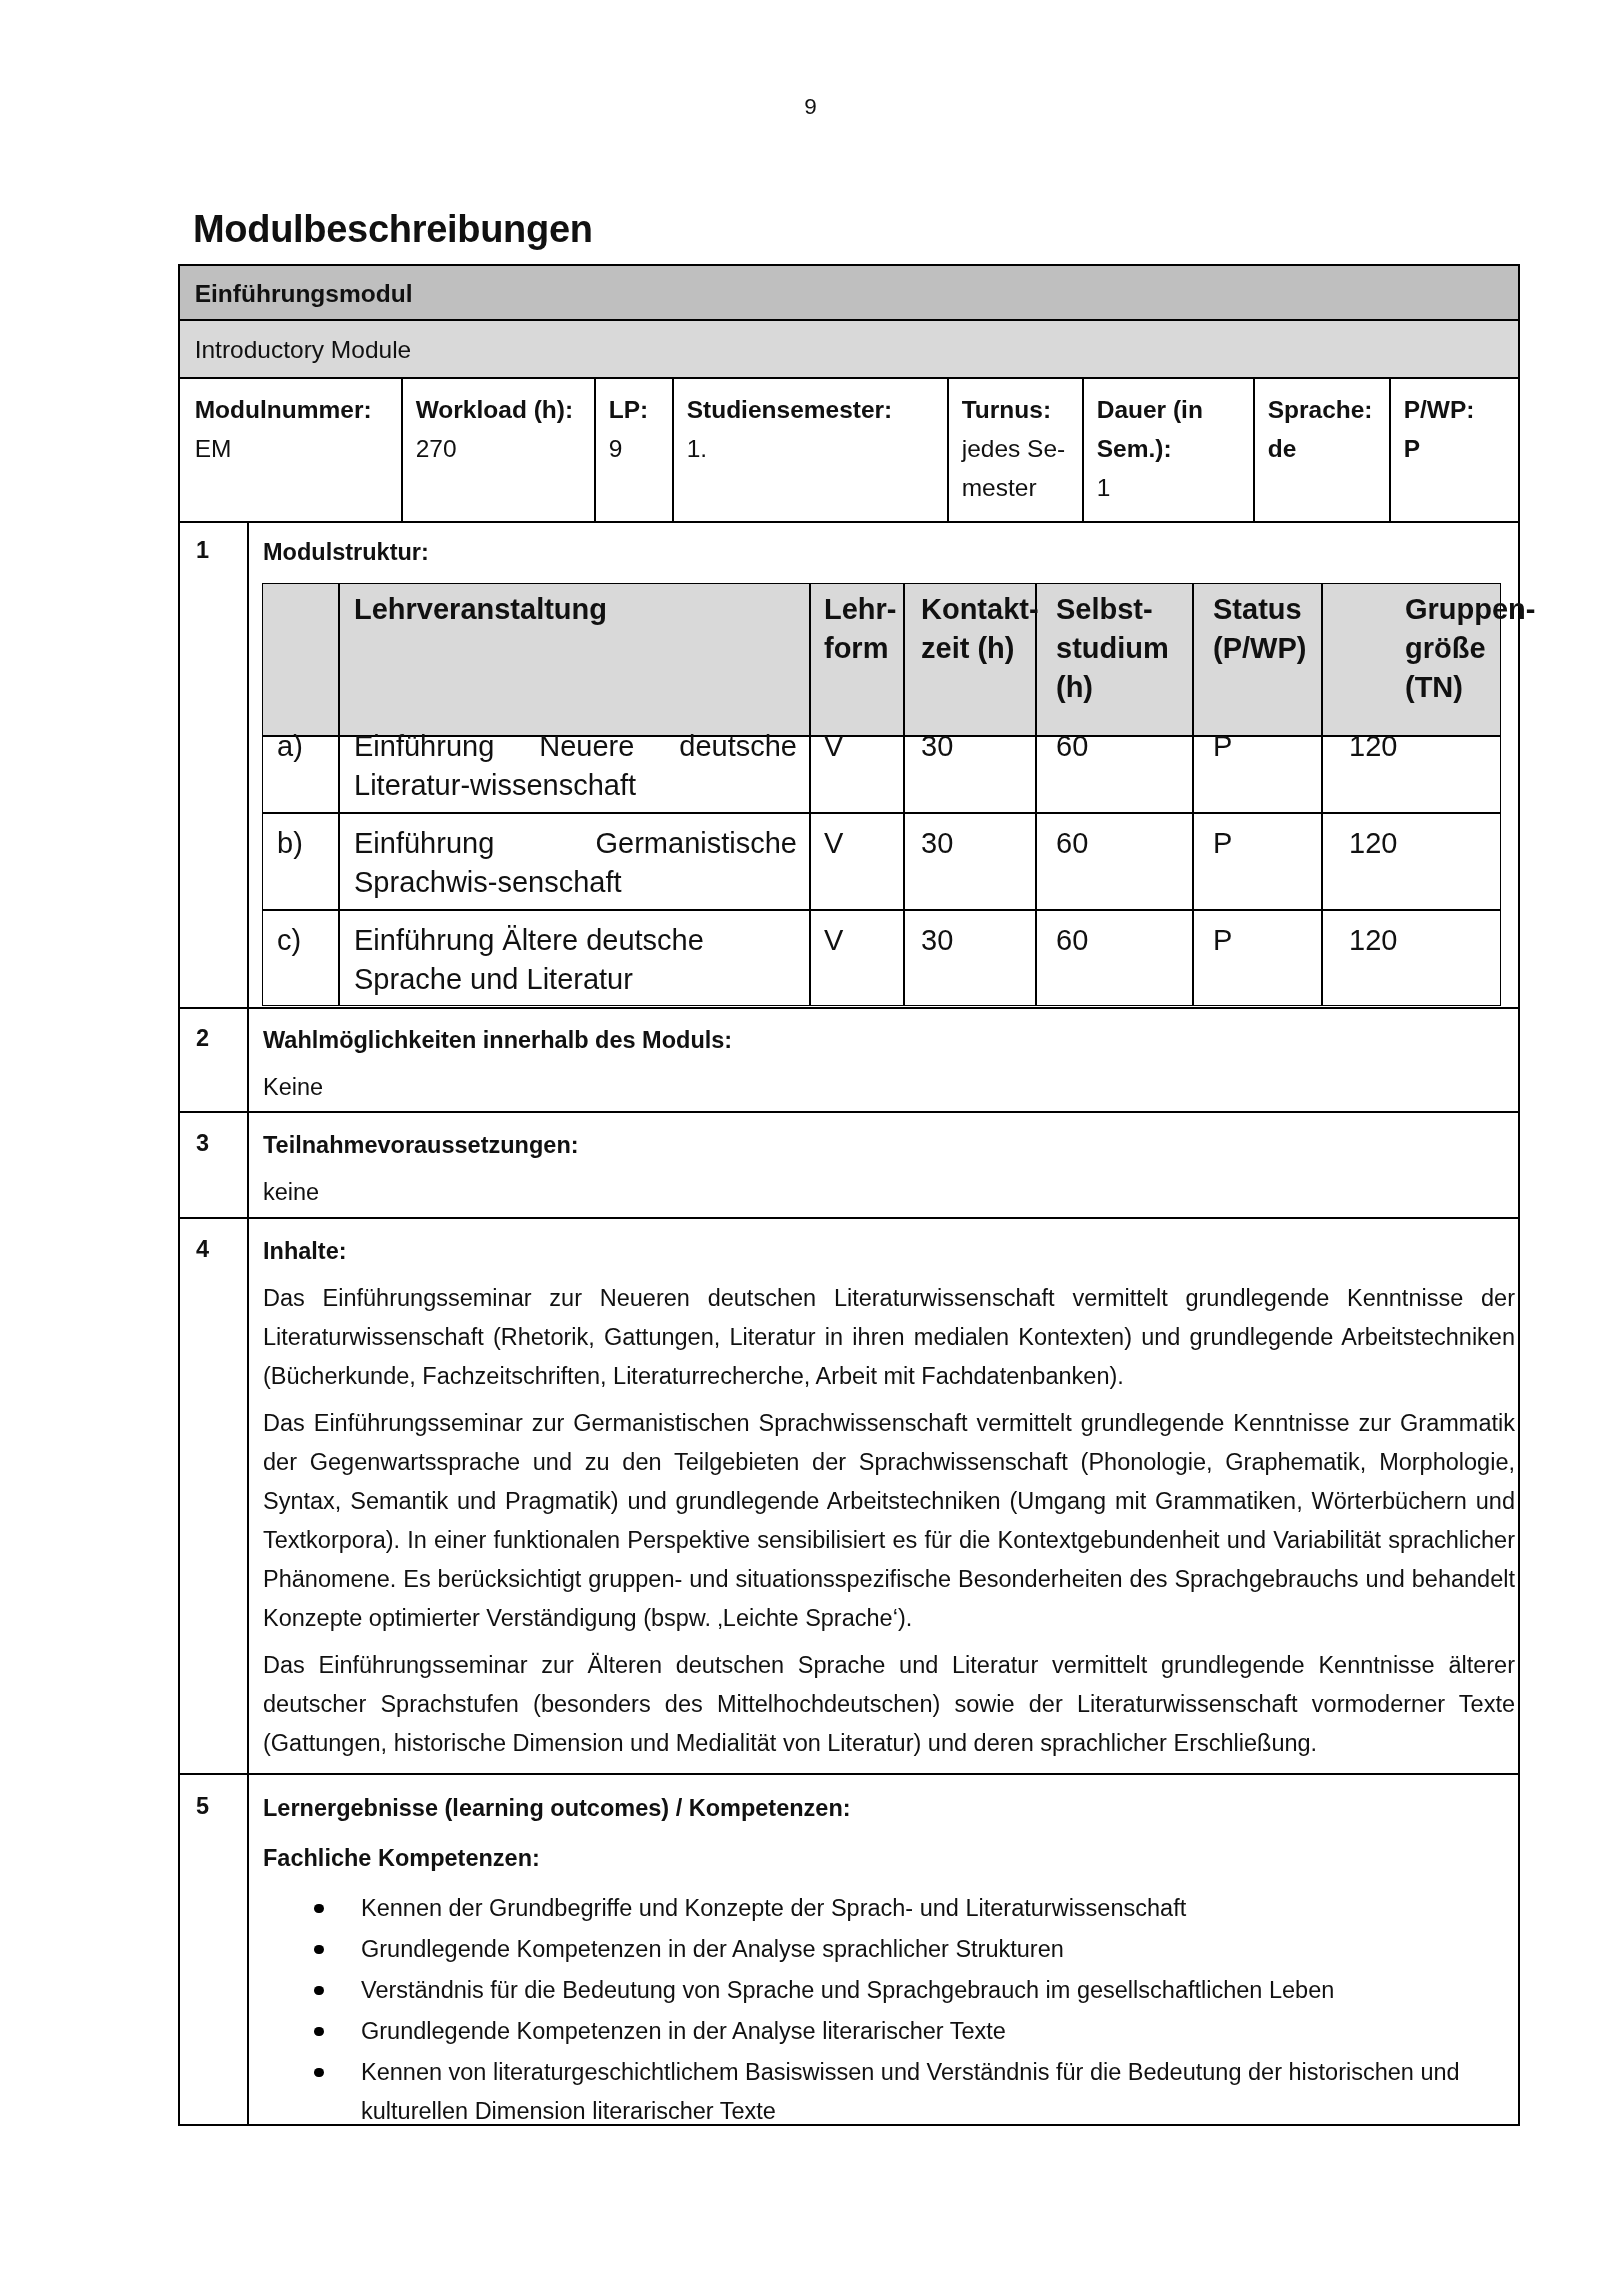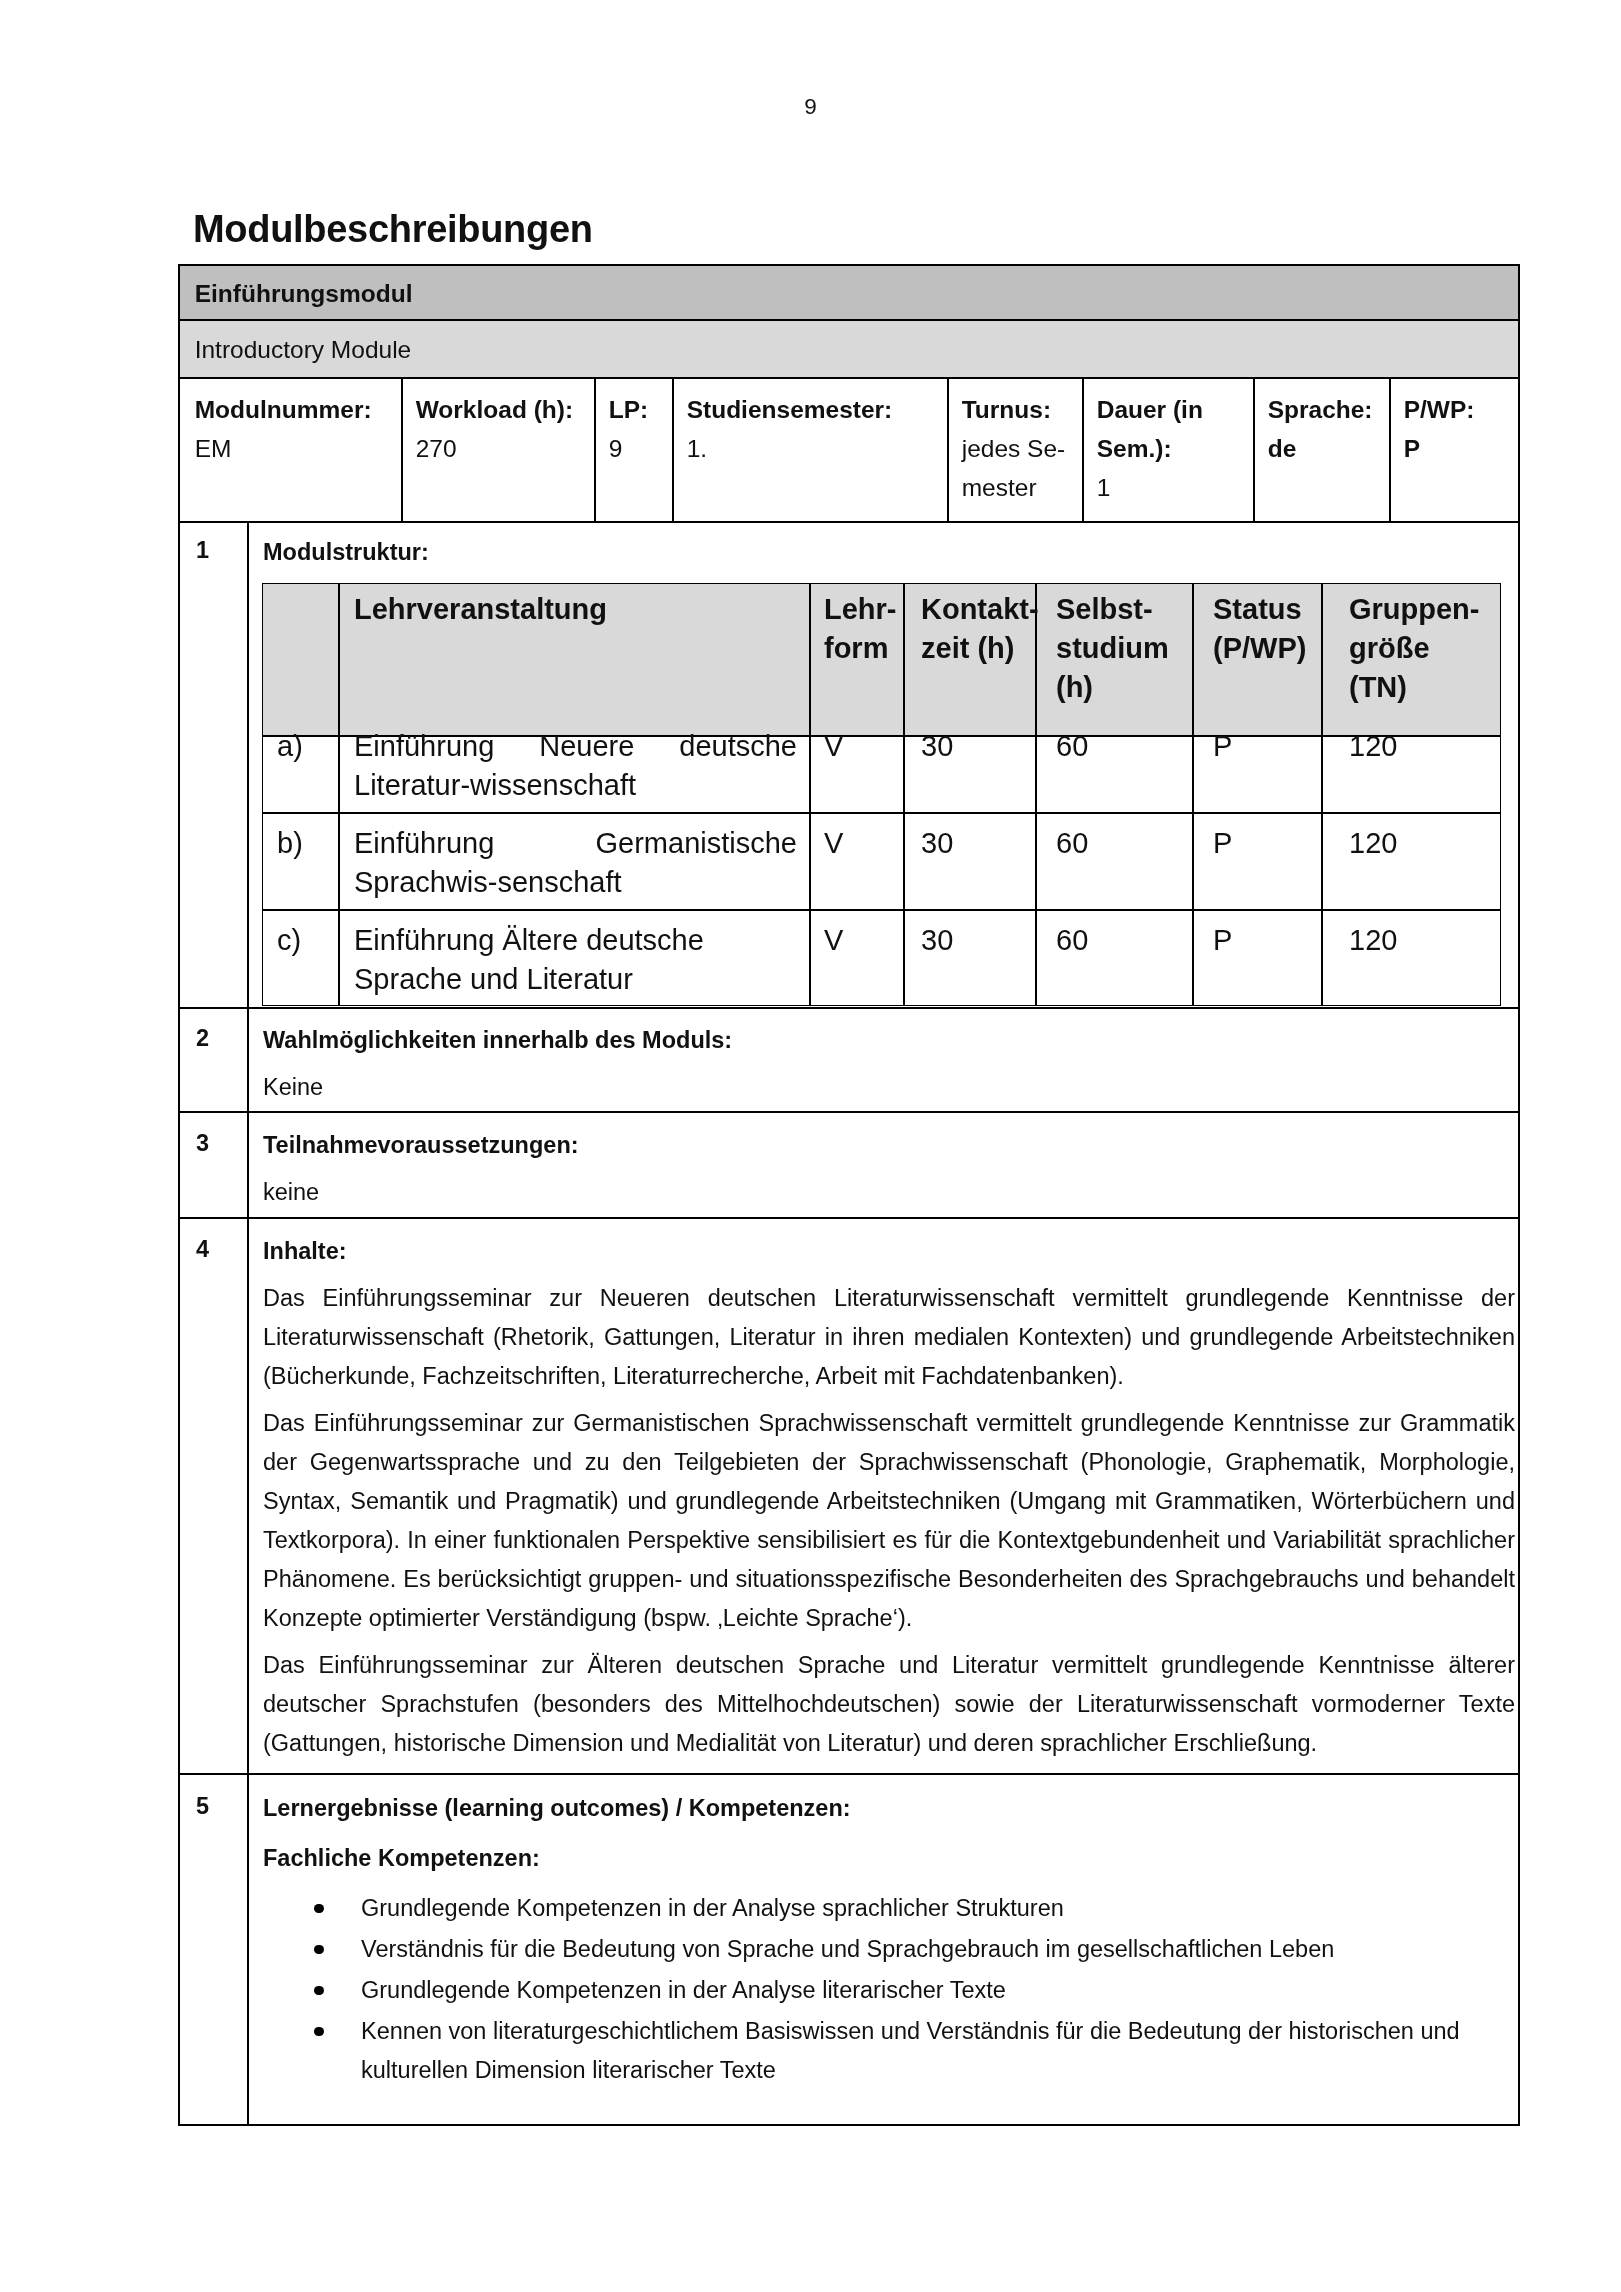--- a/index.html
+++ b/index.html
@@ -115,21 +115,21 @@
 
 <div class="hline thin" style="left:262px;top:735px;width:1239px;"></div>
 <div class="hline" style="left:262px;top:812px;width:1239px;"></div>
 <div class="hline thin" style="left:262px;top:909px;width:1239px;"></div>
 
 <div class="ic b" style="left:354px;top:590px;">Lehrveranstaltung</div>
 <div class="ic b" style="left:824px;top:590px;width:69px;">Lehr-form</div>
 <div class="ic b" style="left:921px;top:590px;width:108px;">Kontakt-zeit (h)</div>
 <div class="ic b" style="left:1056px;top:590px;width:118px;">Selbst-studium (h)</div>
 <div class="ic b" style="left:1213px;top:590px;width:88px;">Status (P/WP)</div>
-<div class="ic b" style="left:1349px;top:590px;width:137px;">Gruppen-größe (TN)</div>
+<div class="ic b" style="left:1405px;top:590px;width:137px;">Gruppen-größe (TN)</div>
 
 <div class="ic" style="left:277px;top:727px;">a)</div>
 <div class="ic" style="left:354px;top:727px;width:443px;text-align:justify;text-align-last:left;">Einführung Neuere deutsche Literatur-wissenschaft</div>
 <div class="ic" style="left:824px;top:727px;">V</div>
 <div class="ic" style="left:921px;top:727px;">30</div>
 <div class="ic" style="left:1056px;top:727px;">60</div>
 <div class="ic" style="left:1213px;top:727px;">P</div>
 <div class="ic" style="left:1349px;top:727px;">120</div>
 
 <div class="ic" style="left:277px;top:824px;">b)</div>
@@ -161,18 +161,19 @@
 <div class="sectext" style="top:1279px;">
   <p>Das Einführungsseminar zur Neueren deutschen Literaturwissenschaft vermittelt grundlegende Kenntnisse der Literaturwissenschaft (Rhetorik, Gattungen, Literatur in ihren medialen Kontexten) und grundlegende Arbeitstechniken (Bücherkunde, Fachzeitschriften, Literaturrecherche, Arbeit mit Fachdatenbanken).</p>
   <p>Das Einführungsseminar zur Germanistischen Sprachwissenschaft vermittelt grundlegende Kenntnisse zur Grammatik der Gegenwartssprache und zu den Teilgebieten der Sprachwissenschaft (Phonologie, Graphematik, Morphologie, Syntax, Semantik und Pragmatik) und grundlegende Arbeitstechniken (Umgang mit Grammatiken, Wörterbüchern und Textkorpora). In einer funktionalen Perspektive sensibilisiert es für die Kontextgebundenheit und Variabilität sprachlicher Phänomene. Es berücksichtigt gruppen- und situationsspezifische Besonderheiten des Sprachgebrauchs und behandelt Konzepte optimierter Verständigung (bspw. ‚Leichte Sprache‘).</p>
   <p>Das Einführungsseminar zur Älteren deutschen Sprache und Literatur vermittelt grundlegende Kenntnisse älterer deutscher Sprachstufen (besonders des Mittelhochdeutschen) sowie der Literaturwissenschaft vormoderner Texte (Gattungen, historische Dimension und Medialität von Literatur) und deren sprachlicher Erschließung.</p>
 </div>
 
 <div class="secnum" style="top:1793px;">5</div>
 <div class="sectitle" style="top:1789px;">Lernergebnisse (learning outcomes) / Kompetenzen:</div>
 <div class="sectitle" style="top:1839px;">Fachliche Kompetenzen:</div>
 <ul class="bullets">
+  <li><span class="dot"></span><span>Kennen der Grundbegriffe und Konzepte der Sprach- und Literaturwissenschaft</span></li>
   <li><span class="dot"></span><span>Grundlegende Kompetenzen in der Analyse sprachlicher Strukturen</span></li>
   <li><span class="dot"></span><span>Verständnis für die Bedeutung von Sprache und Sprachgebrauch im gesellschaftlichen Leben</span></li>
   <li><span class="dot"></span><span>Grundlegende Kompetenzen in der Analyse literarischer Texte</span></li>
   <li><span class="dot"></span><span>Kennen von literaturgeschichtlichem Basiswissen und Verständnis für die Bedeutung der historischen und kulturellen Dimension literarischer Texte</span></li>
 </ul>
 
 
 </body></html>

